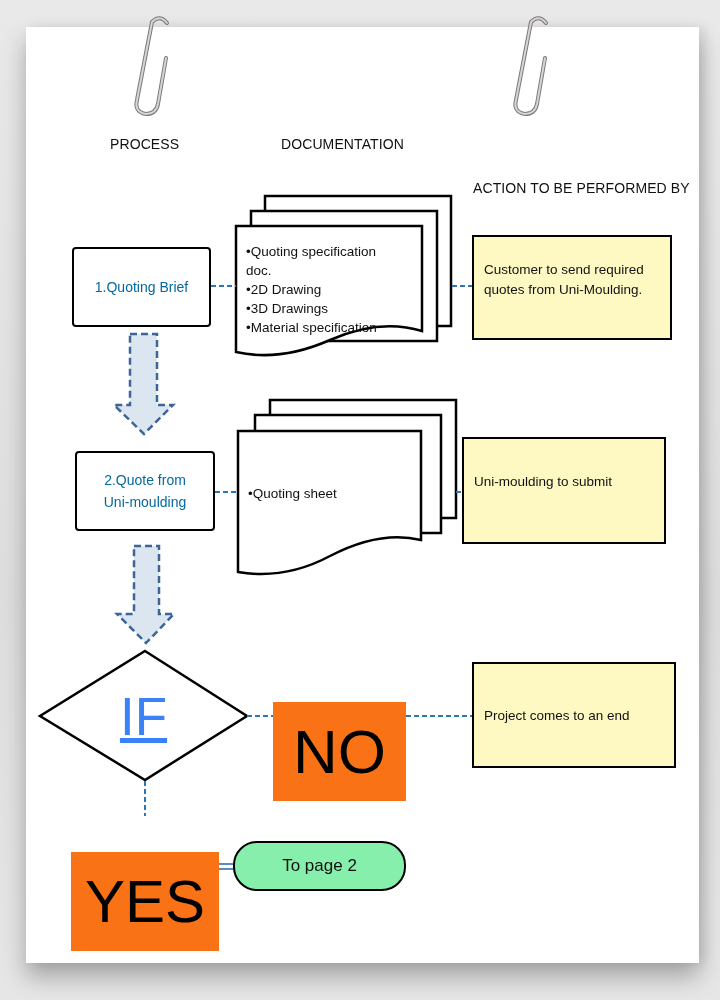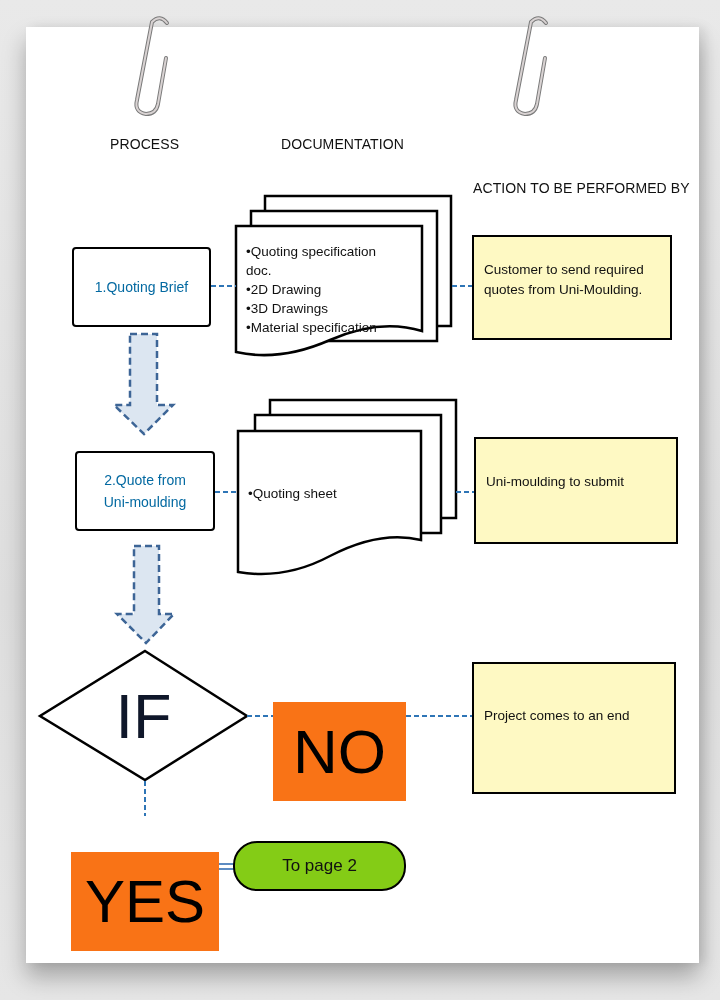--- a/index.html
+++ b/index.html
@@ -23,21 +23,21 @@
   .sbox {
     position:absolute; border:2.5px solid #000; background:#fef9c3; box-sizing:border-box;
     font-size:13.5px; color:#111; line-height:20px;
   }
   .doc-text { position:absolute; font-size:13.5px; line-height:19px; color:#111; }
   .label-big {
     position:absolute; background:#f97316; display:flex; align-items:center; justify-content:center;
     font-size:62px; color:#000;margin-top:36px;
   }
   .terminator {
-    position:absolute; border:2.5px solid #000; border-radius:24px; background:#84cc16;
+    position:absolute; border:2.5px solid #000; border-radius:24px; background:#86efac;
     display:flex; align-items:center; justify-content:center; font-size:17px; color:#111;
     box-sizing:border-box;
   }
   svg.overlay { position:absolute; left:0; top:0; }
 </style>
 </head>
 <body>
 
 <div class="paper"></div>
 
@@ -109,29 +109,29 @@
   <div>quotes from Uni-Moulding.</div>
 </div>
 
 <div class="rbox" style="left:75px; top:451px; width:140px; height:80px; flex-direction:column;">
   <span>2.Quote from</span>
   <span>Uni-moulding</span>
 </div>
 <div class="doc-text" style="left:248px; top:484px;">
   <div>•Quoting sheet</div>
 </div>
-<div class="sbox" style="left:474px; top:437px; width:204px; height:107px; padding:33px 0 0 10px;">
+<div class="sbox" style="left:462px; top:437px; width:204px; height:107px; padding:33px 0 0 10px;">
   <div>Uni-moulding to submit</div>
 </div>
 
-<div class="abs" style="left:40px; top:651px; width:207px; height:130px; display:flex; align-items:center; justify-content:center; font-size:63px; color:#0f172a; line-height:1;">IF</div>
+<div class="abs" style="left:40px; top:651px; width:207px; height:130px; display:flex; align-items:center; justify-content:center; font-size:53px; color:#3b82f6; line-height:1;text-decoration:underline;">IF</div>
 
 <div class="label-big" style="left:273px; top:666px; width:133px; height:99px;">NO</div>
 
-<div class="sbox" style="left:472px; top:662px; width:204px; height:132px; padding:42px 0 0 10px;">
+<div class="sbox" style="left:472px; top:662px; width:204px; height:106px; padding:42px 0 0 10px;">
   <div>Project comes to an end</div>
 </div>
 
 <div class="label-big" style="left:71px; top:816px; width:148px; height:99px; font-size:60px;">YES</div>
 
 <div class="terminator" style="left:233px; top:841px; width:173px; height:50px;">
   <span>To page 2</span>
 </div>
 
 </body></html>

